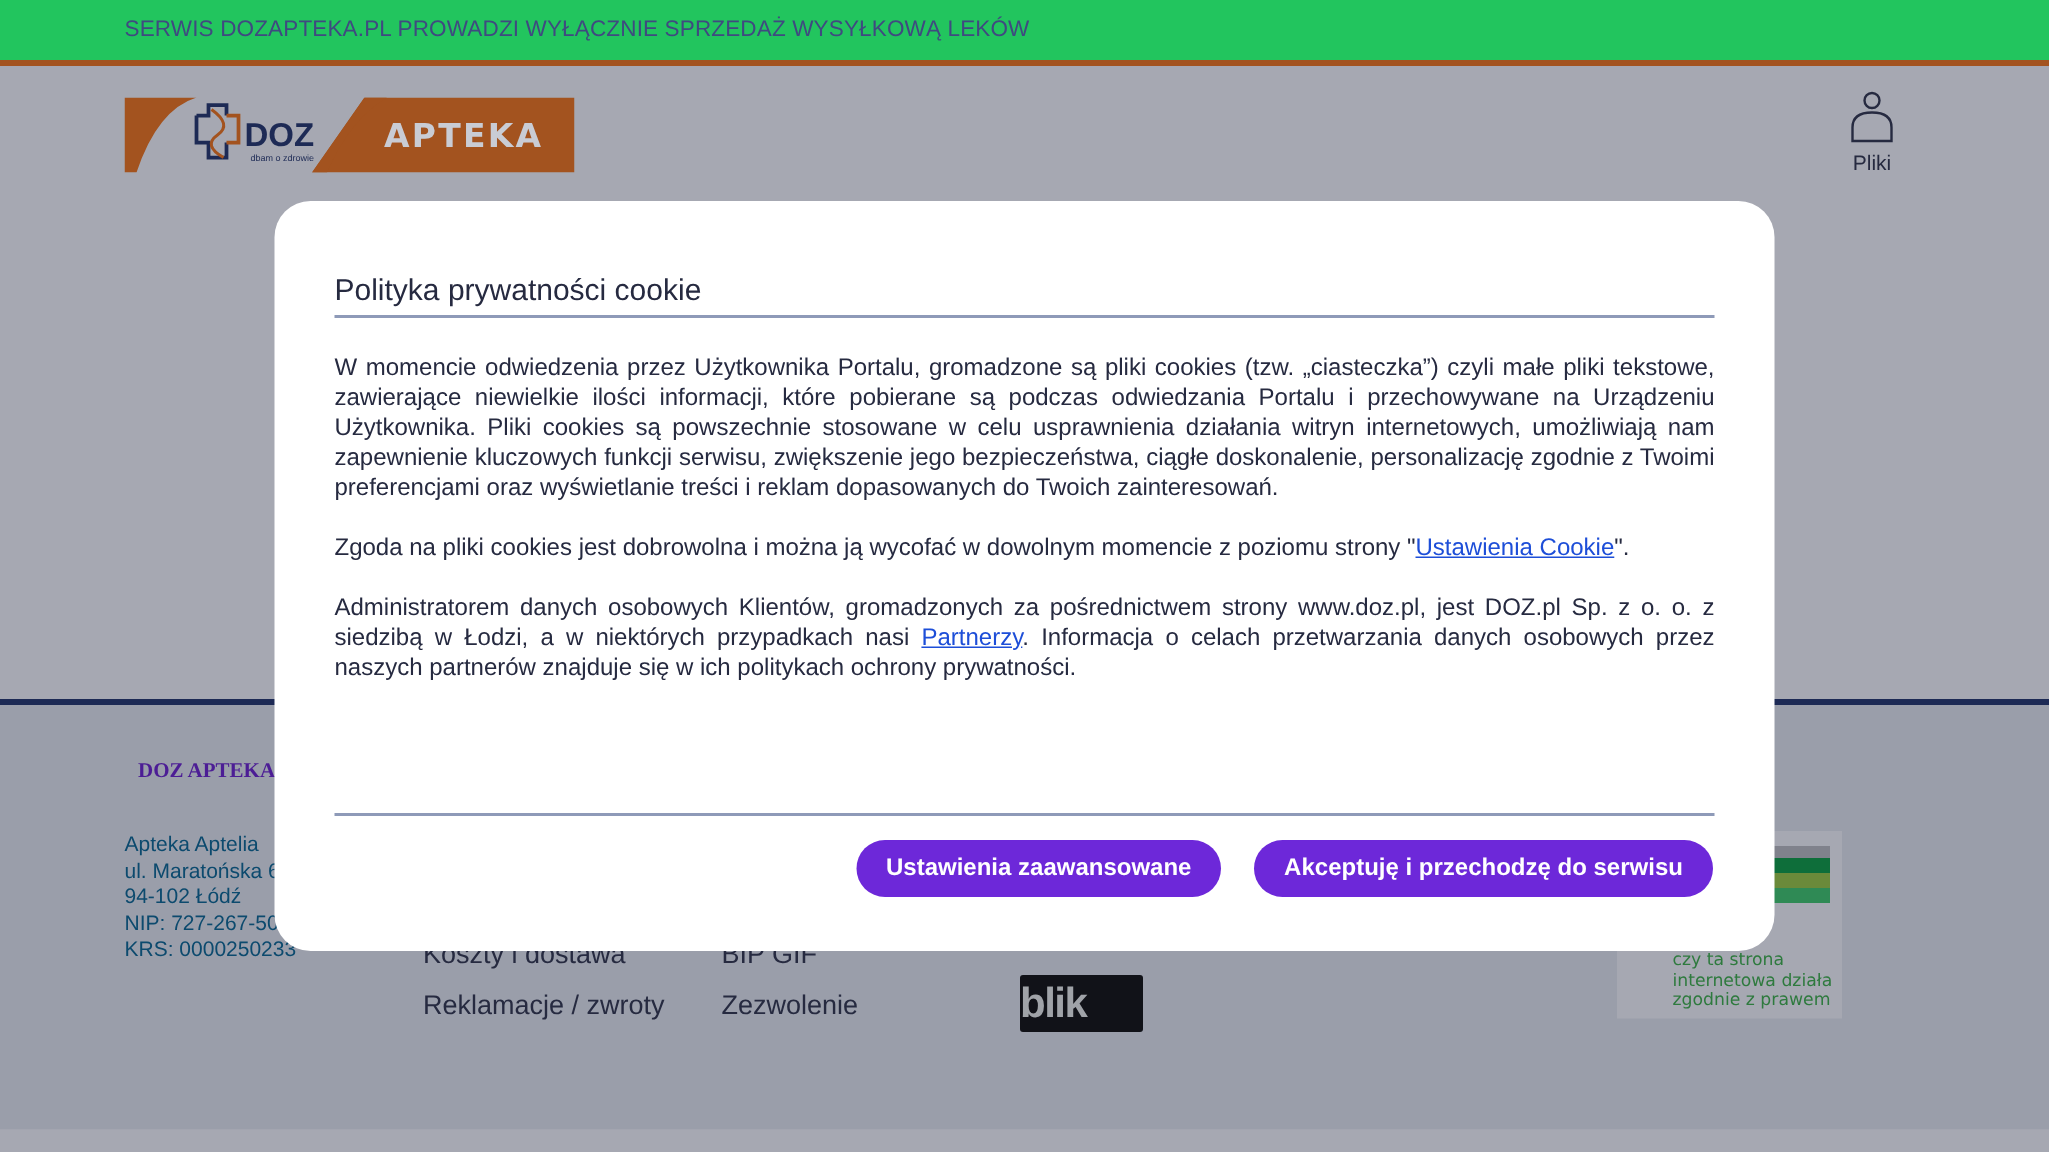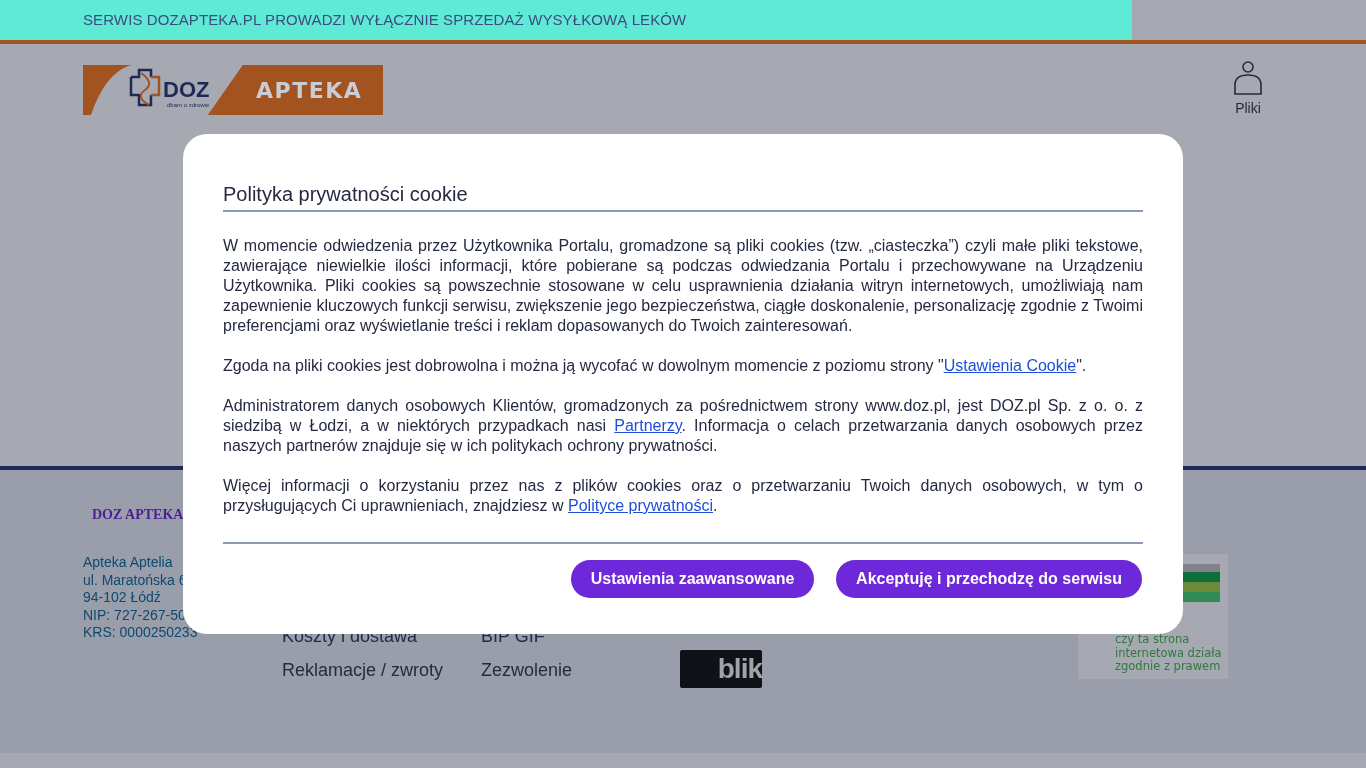--- a/index.html
+++ b/index.html
@@ -5,22 +5,22 @@
   * { box-sizing: border-box; margin: 0; padding: 0; }
   html, body { width: 1366px; height: 768px; overflow: hidden; }
   body {
     font-family: "Liberation Sans", sans-serif;
     background: #a6a8b2;
     position: relative;
     color: #2a2d45;
   }
   
   .topbar {
-    position: absolute; left: 0; top: 0; width: 1132px; height: 40px;
-    background: #5eead4;
+    position: absolute; left: 0; top: 0; width: 1366px; height: 40px;
+    background: #22c55e;
   }
   .topbar-text {
     position: absolute; left: 83px; top: 11px;
     font-size: 15px; color: #3f4a80; letter-spacing: 0.1px;
   }
   .orange-line {
     position: absolute; left: 0; top: 40px; width: 1366px; height: 4px;
     background: #a3531f;
   }
   .header {
@@ -55,21 +55,21 @@
     position: absolute; left: 83px; top: 554px;
     font-size: 14px; color: #0c4a6e; line-height: 17.5px;
   }
   .footer-link {
     position: absolute; font-size: 18px; color: #262a40;
   }
   .blik {
     position: absolute; left: 680px; top: 650px; width: 82px; height: 38px;
     background: #111218; border-radius: 2px;
     color: #a0a3a8; font-weight: bold; font-size: 28px;
-    text-align: right; line-height: 38px; letter-spacing: -1px;
+    text-align: left; line-height: 38px; letter-spacing: -1px;
   }
   .badge {
     position: absolute; left: 1078px; top: 554px; width: 150px; height: 125px;
     background: #a6a8b2;
   }
   .badge-bars { position: absolute; left: 42px; top: 10px; width: 100px; height: 36px; }
   .badge-bars div { height: 10px; }
   .badge-text {
     position: absolute; left: 37px; top: 79px; font-size: 11.5px; line-height: 13.5px;
     color: #2e7a3e; font-family: "DejaVu Sans", sans-serif;
@@ -170,20 +170,19 @@
 </div>
 
 <div class="modal">
   <div class="modal-title">Polityka prywatności cookie</div>
   <div class="modal-rule" style="top:76px;"></div>
 
   <div class="modal-body">
     <p>W momencie odwiedzenia przez Użytkownika Portalu, gromadzone są pliki cookies (tzw. „ciasteczka”) czyli małe pliki tekstowe, zawierające niewielkie ilości informacji, które pobierane są podczas odwiedzania Portalu i przechowywane na Urządzeniu Użytkownika. Pliki cookies są powszechnie stosowane w celu usprawnienia działania witryn internetowych, umożliwiają nam zapewnienie kluczowych funkcji serwisu, zwiększenie jego bezpieczeństwa, ciągłe doskonalenie, personalizację zgodnie z Twoimi preferencjami oraz wyświetlanie treści i reklam dopasowanych do Twoich zainteresowań.</p>
     <p><span>Zgoda na pliki cookies jest dobrowolna i można ją wycofać w dowolnym momencie z poziomu strony "</span><a>Ustawienia Cookie</a><span>".</span></p>
     <p><span>Administratorem danych osobowych Klientów, gromadzonych za pośrednictwem strony www.doz.pl, jest DOZ.pl Sp. z o. o. z siedzibą w Łodzi, a w niektórych przypadkach nasi </span><a>Partnerzy</a><span>. Informacja o celach przetwarzania danych osobowych przez naszych partnerów znajduje się w ich politykach ochrony prywatności.</span></p>
-    <p><span>Więcej informacji o korzystaniu przez nas z plików cookies oraz o przetwarzaniu Twoich danych osobowych, w tym o przysługujących Ci uprawnieniach, znajdziesz w </span><a>Polityce prywatności</a><span>.</span></p>
   </div>
 
   <div class="modal-rule" style="top:408px;"></div>
 
   <button class="btn btn-settings">Ustawienia zaawansowane</button>
   <button class="btn btn-accept">Akceptuję i przechodzę do serwisu</button>
 </div>
 
 </body></html>

